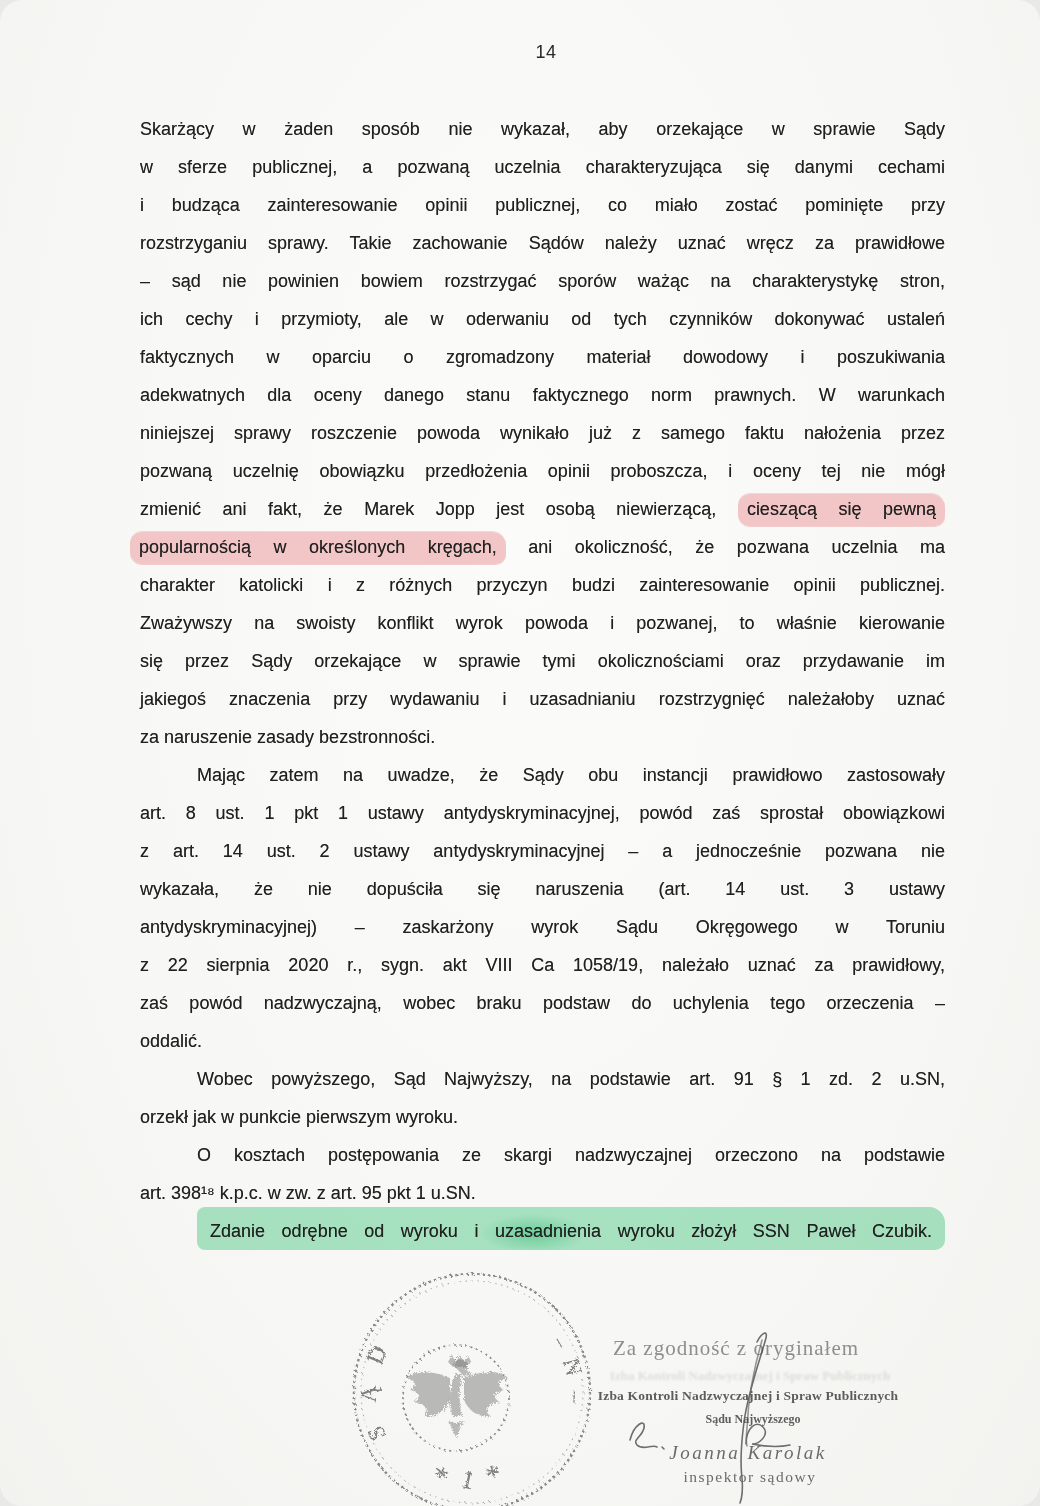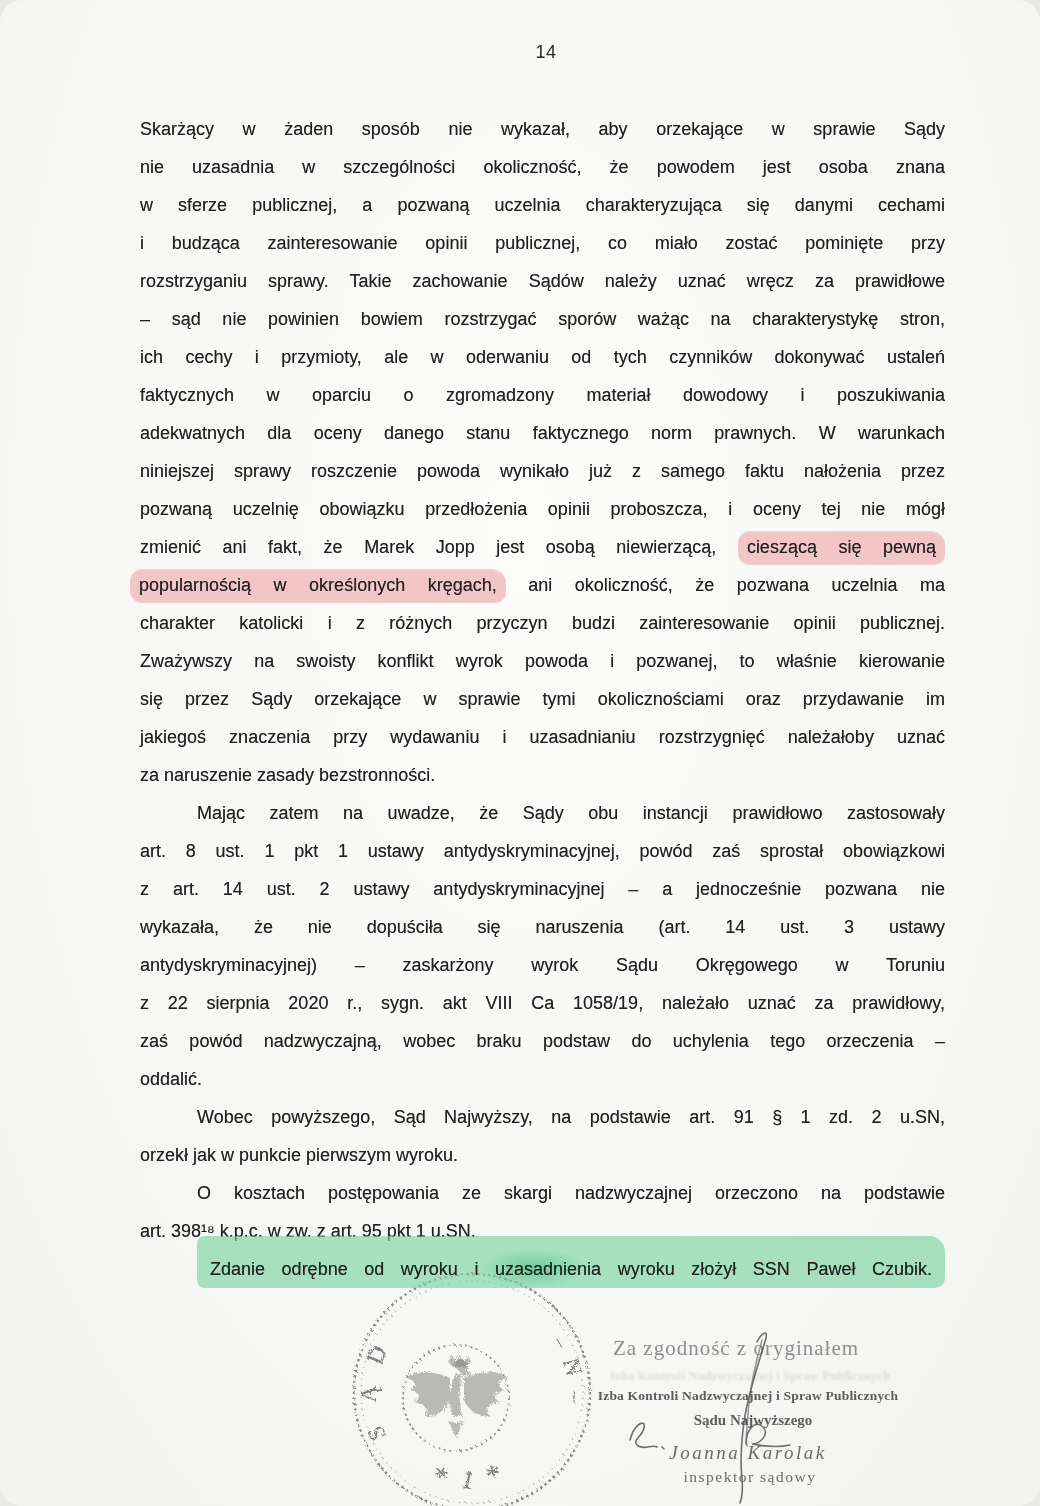--- a/index.html
+++ b/index.html
@@ -26,52 +26,51 @@
     border-radius:12px 14px 10px 12px;
     padding:5px 9px 7px;
     box-shadow:0 1px 0 rgba(238,170,170,.55), 0 -1px 0 rgba(238,170,170,.45);
     box-decoration-break:clone;
   }
   .hl-green {
     background-image:
       radial-gradient(70px 26px at 45% 62%, rgba(62,189,122,.55), rgba(62,189,122,0) 75%),
       linear-gradient(rgba(116,210,158,.62), rgba(116,210,158,.62));
     border-radius:8px 16px 10px 8px;
-    padding:23px 13px 9px;
+    padding:14px 13px 9px;
     box-decoration-break:clone;
   }
   .bleed-left { margin-left:-10px; }
   .cert { position:absolute; z-index:4; text-align:center;
           font-family:"Liberation Serif","DejaVu Serif",serif; }
   .cert-main   { left:610px; top:1336px; width:252px; font-size:21px; color:#8e8e8e;
                  letter-spacing:1px; filter:blur(.4px); }
   .cert-ghost  { left:602px; top:1368px; width:296px; font-size:13px; font-weight:bold;
                  color:#4f4f4f; opacity:.15; filter:blur(1px); }
   .cert-izba   { left:596px; top:1388px; width:304px; font-size:13.5px; font-weight:bold;
                  color:#5c5c5c; letter-spacing:.2px; filter:blur(.35px); }
-  .cert-sad    { left:668px; top:1412px; width:170px; font-size:15px; font-weight:bold;
+  .cert-sad    { left:668px; top:1412px; width:170px; font-size:12px; font-weight:bold;
                  color:#5e5e5e; filter:blur(.35px); }
   .sig-name    { left:648px; top:1442px; width:200px; font-size:19px; font-style:italic;
                  color:#6b6b6b; letter-spacing:2.5px; filter:blur(.3px); }
   .sig-title   { left:658px; top:1468px; width:184px; font-size:15.5px;
                  color:#6b6b6b; letter-spacing:1.5px; filter:blur(.3px); }
   .stamp-svg { position:absolute; left:350px; top:1270px; z-index:1; }
   .sig-svg   { position:absolute; left:600px; top:1320px; z-index:5; }
   .stamp-letter { font-family:"Liberation Serif","DejaVu Serif",serif; fill:#6a6a6a; }
 </style>
 </head>
 <body>
 
 <div class="page">
 
   <div class="pagenum">14</div>
 
   <div id="text-block">
       <div class="line j"><span>Skarżący w żaden sposób nie wykazał, aby orzekające w sprawie Sądy</span></div>
-      <div class="line j"><span>nie uzasadnia w szczególności okoliczność, że powodem jest osoba znana</span></div>
       <div class="line j"><span>w sferze publicznej, a pozwaną uczelnia charakteryzująca się danymi cechami</span></div>
       <div class="line j"><span>i budząca zainteresowanie opinii publicznej, co miało zostać pominięte przy</span></div>
       <div class="line j"><span>rozstrzyganiu sprawy. Takie zachowanie Sądów należy uznać wręcz za prawidłowe</span></div>
       <div class="line j"><span>– sąd nie powinien bowiem rozstrzygać sporów ważąc na charakterystykę stron,</span></div>
       <div class="line j"><span>ich cechy i przymioty, ale w oderwaniu od tych czynników dokonywać ustaleń</span></div>
       <div class="line j"><span>faktycznych w oparciu o zgromadzony materiał dowodowy i poszukiwania</span></div>
       <div class="line j"><span>adekwatnych dla oceny danego stanu faktycznego norm prawnych. W warunkach</span></div>
       <div class="line j"><span>niniejszej sprawy roszczenie powoda wynikało już z samego faktu nałożenia przez</span></div>
       <div class="line j"><span>pozwaną uczelnię obowiązku przedłożenia opinii proboszcza, i oceny tej nie mógł</span></div>
       <div class="line j"><span>zmienić ani fakt, że Marek Jopp jest osobą niewierzącą, </span><span class="hl-pink">cieszącą się pewną</span></div>

